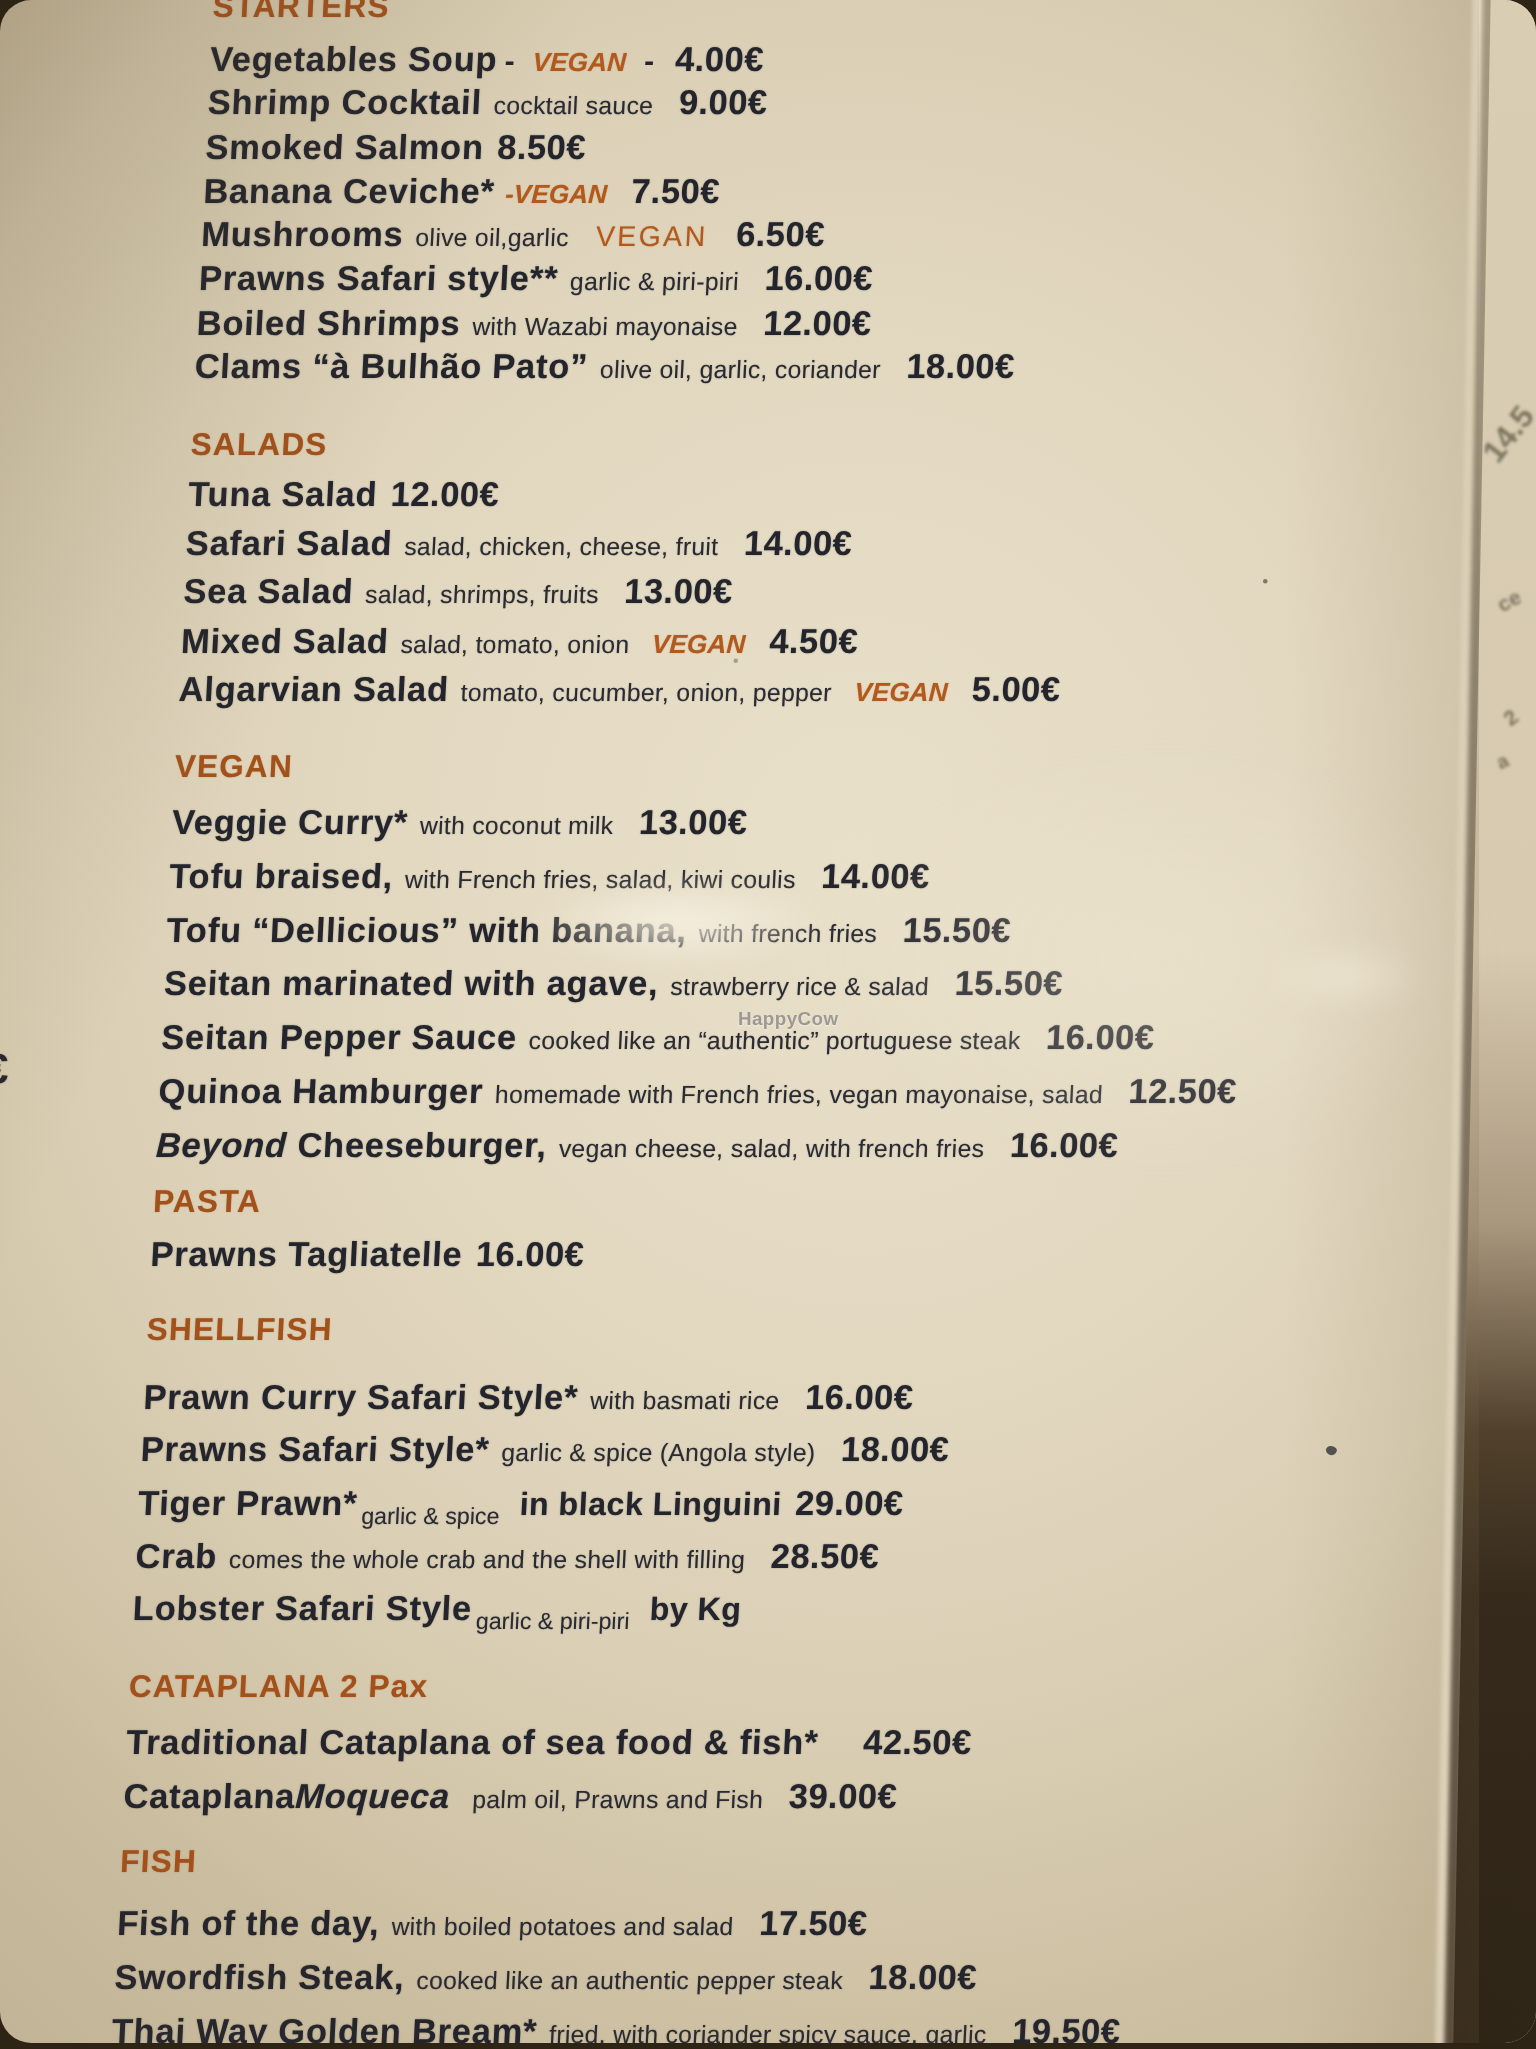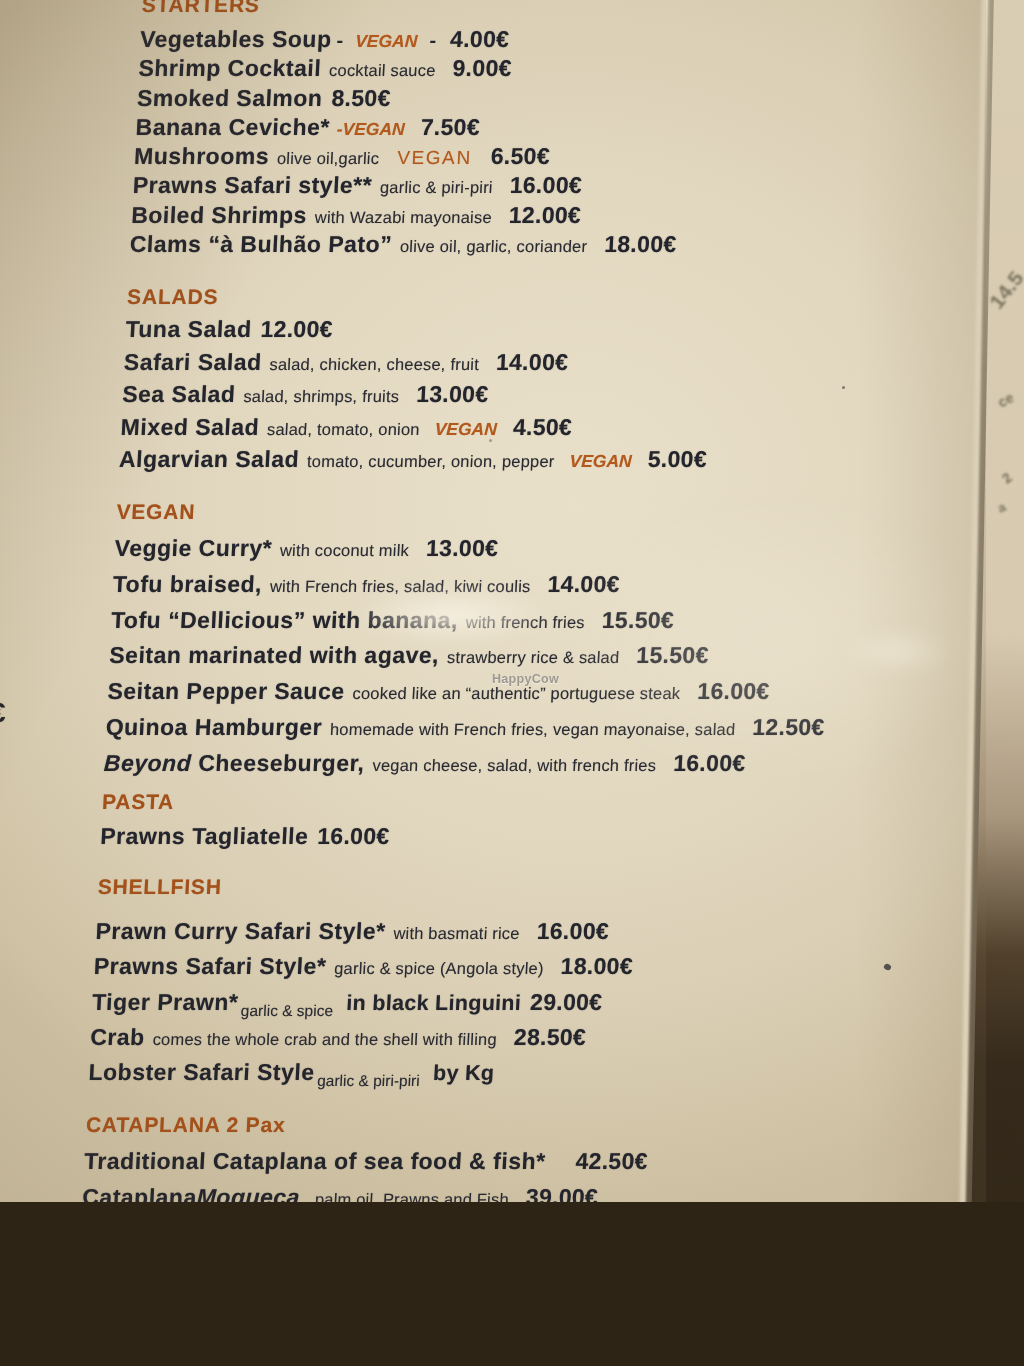--- a/index.html
+++ b/index.html
@@ -1,19 +1,20 @@
 <!DOCTYPE html>
 <html style="--c-header: #a3511b; --c-vegan: #b2591d; --c-text: #24252c;"><head>
 <meta charset="utf-8">
 <style>
   html,body{margin:0;padding:0;background:#2e2416;}
   .photo{
-    position:relative;width:1024px;height:1202px;overflow:hidden;
+    position:relative;width:1024px;height:1362px;overflow:hidden;
     font-family:"Liberation Sans", sans-serif;
     background:radial-gradient(75% 60% at 56% 42%, #e9e0ca 0%, #e3d9c1 40%, #dbd0b6 68%, #ccbea0 100%);
+    border-radius:21px;
   }
   
   .edge-zone{position:absolute;top:-12px;left:982px;width:80px;height:1400px;
     transform:rotate(1.05deg);transform-origin:0 0;}
   .edge-bright{position:absolute;left:0;top:0;bottom:0;width:8px;background:#ece2ca;filter:blur(1.5px);}
   .edge-line{position:absolute;left:6px;top:0;bottom:0;width:8px;
     background:linear-gradient(to bottom, rgba(96,85,64,.40), rgba(70,59,44,.62) 55%, rgba(52,42,30,.8));
     filter:blur(1.3px);}
   .edge-beyond{position:absolute;left:12px;top:0;bottom:0;width:68px;
     background:linear-gradient(to bottom,#d9cdb3 0%,#d7cab0 46%,#a9977e 59%,#51412c 69%,#352a1b 77%,#2d2315 100%);}

